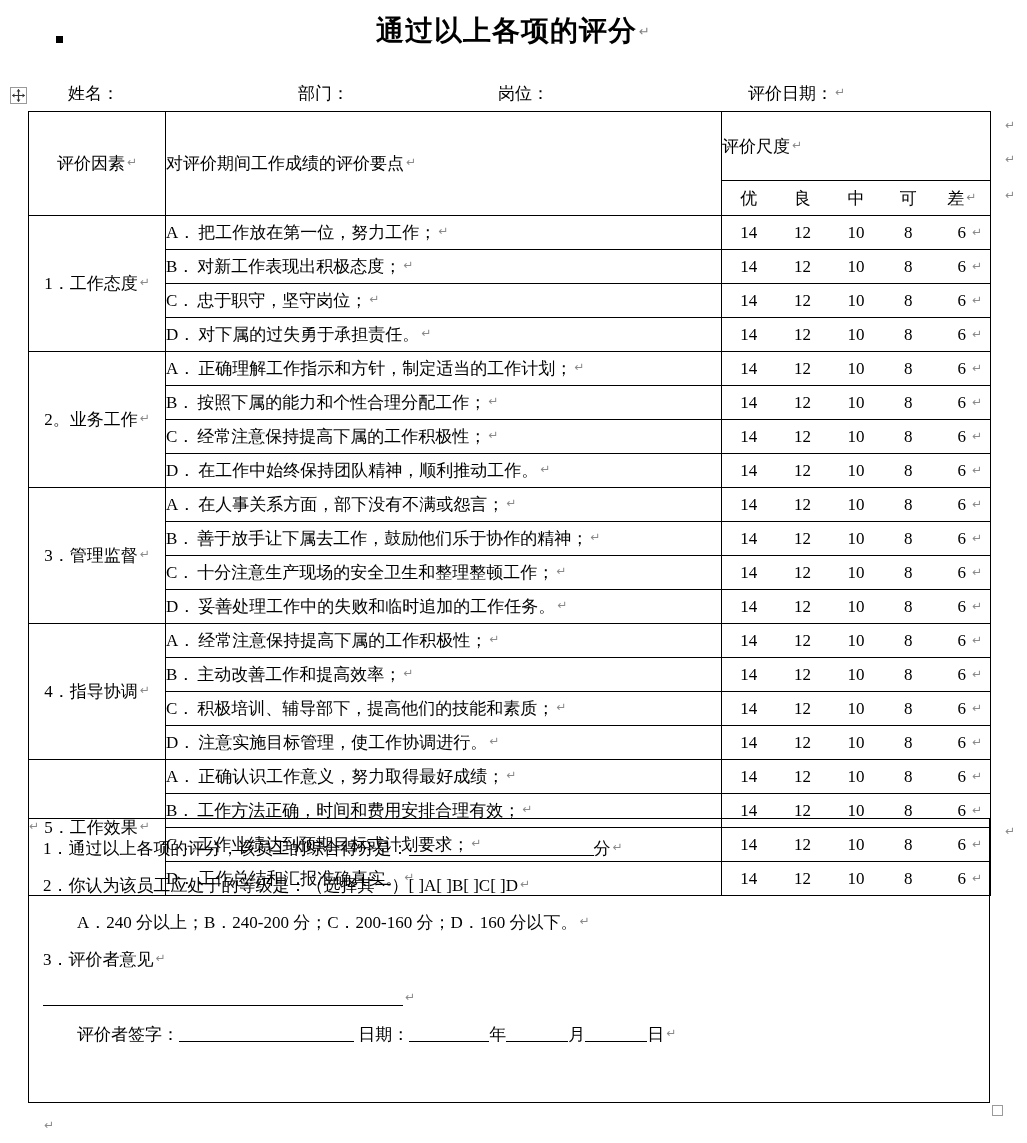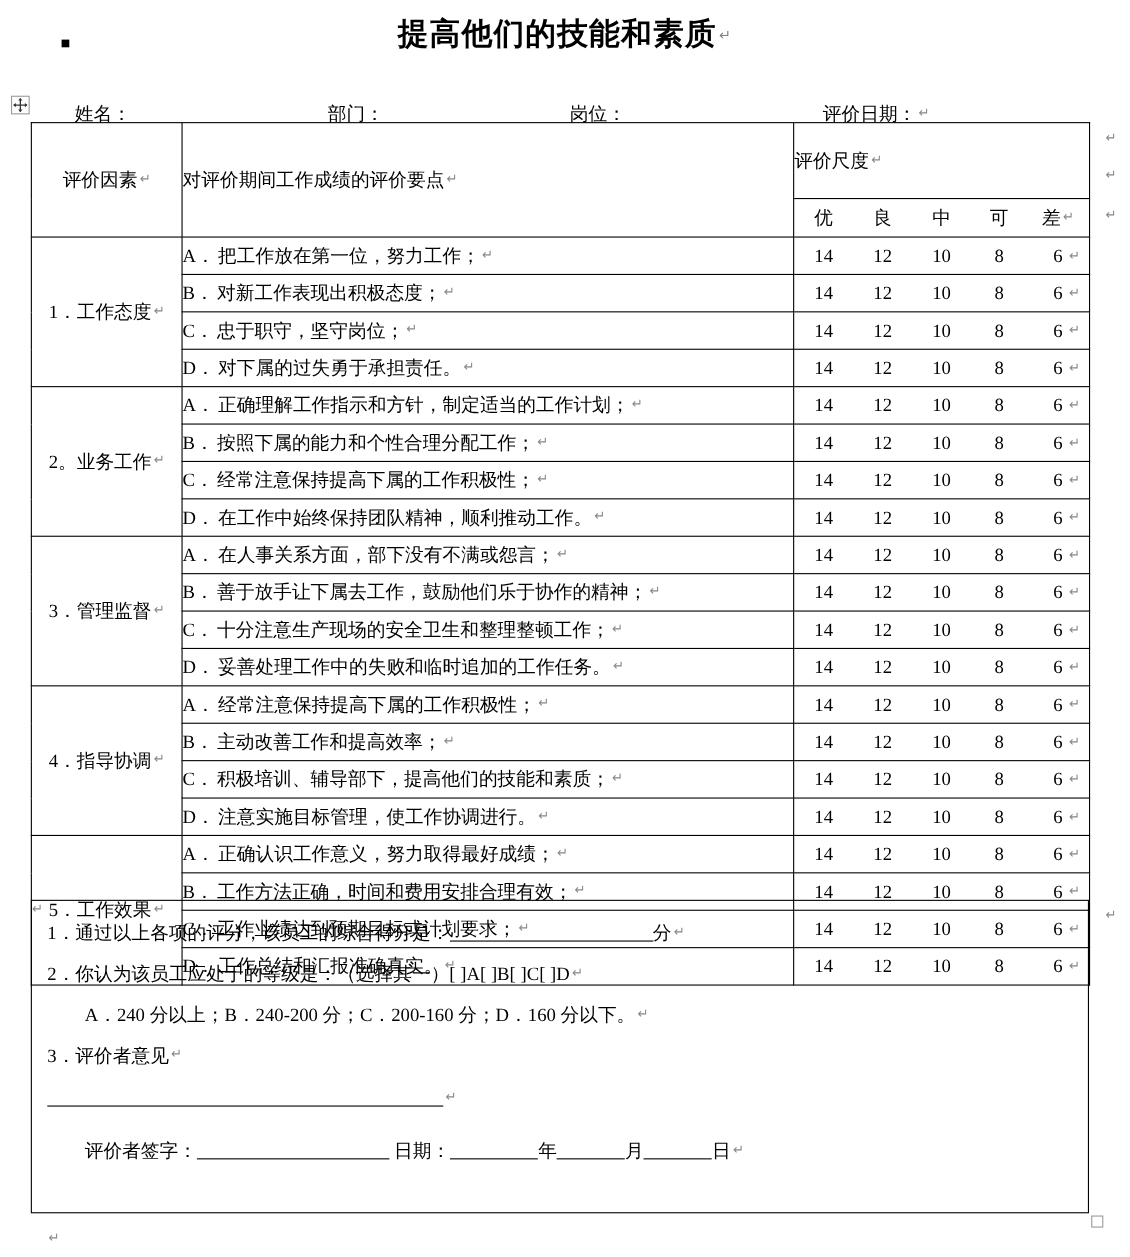--- a/index.html
+++ b/index.html
@@ -70,26 +70,26 @@
     position: absolute;
     top: 82px;
     left: 28px;
     width: 962px;
     height: 28px;
     font-size: 17px;
     font-family: "Liberation Serif", "DejaVu Serif", serif;
   }
   #info-line span.lbl {
     position: absolute;
-    top: 10px;
+    top: 0;
     white-space: nowrap;
   }
   #info-line .i0 { left: 40px; }
   #info-line .i1 { left: 270px; }
-  #info-line .i2 { left: 470px; margin-left: 20px; }
+  #info-line .i2 { left: 470px; }
   #info-line .i3 { left: 720px; }
   .pil { color:#8a8a8a; font-size: 12px; vertical-align: 3px; margin-left: 2px; font-family:"DejaVu Sans",sans-serif;}
 
   
   #eval-table {
     position: absolute;
     left: 28px;
     top: 111px;
     width: 962px;
     border-collapse: collapse;
@@ -168,21 +168,21 @@
     border: 1px solid #000;
     box-sizing: border-box;
     font-size: 17px;
   }
   .fline { position: absolute; white-space: nowrap; }
   .f1 { left: 14px; top: 18px; }
   .f2 { left: 14px; top: 55px; }
   .f3 { left: 14px; top: 92px; }
   .f4 { left: 14px; top: 129px; }
   .f5 { left: 14px; top: 170px; }
-  .f6 { left: 14px; top: 216px; }
+  .f6 { left: 14px; top: 204px; }
   .f7 { left: 18px; top: 248px; color:#8a8a8a; font-size:12px; font-family:"DejaVu Sans",sans-serif;}
 
   .ul {
     display: inline-block;
     border-bottom: 1px solid #000;
     vertical-align: -2px;
   }
   .ul-score { width: 185px; }
   .ul-long  { width: 360px; }
   .ul-sig   { width: 175px; }
@@ -204,21 +204,21 @@
     top: 1118px;
     color: #8a8a8a;
     font-size: 12px;
     font-family: "DejaVu Sans", sans-serif;
   }
 </style>
 </head>
 <body>
 
 <div id="page-title">
-  <span>提高他们的技能和素质</span><span class="pilcrow">↵</span>
+  <span>通过以上各项的评分</span><span class="pilcrow">↵</span>
 </div>
 
 <div class="bullet-square"></div>
 
 <div class="move-handle">
   <svg width="15" height="15" viewBox="0 0 15 15" aria-hidden="true">
     <path d="M7.5 1.5 L7.5 13.5 M1.5 7.5 L13.5 7.5" stroke="#333" stroke-width="1.2" fill="none"></path>
     <path d="M7.5 1 L5.6 3.4 L9.4 3.4 Z M7.5 14 L5.6 11.6 L9.4 11.6 Z M1 7.5 L3.4 5.6 L3.4 9.4 Z M14 7.5 L11.6 5.6 L11.6 9.4 Z" fill="#333"></path>
   </svg>
 </div>

